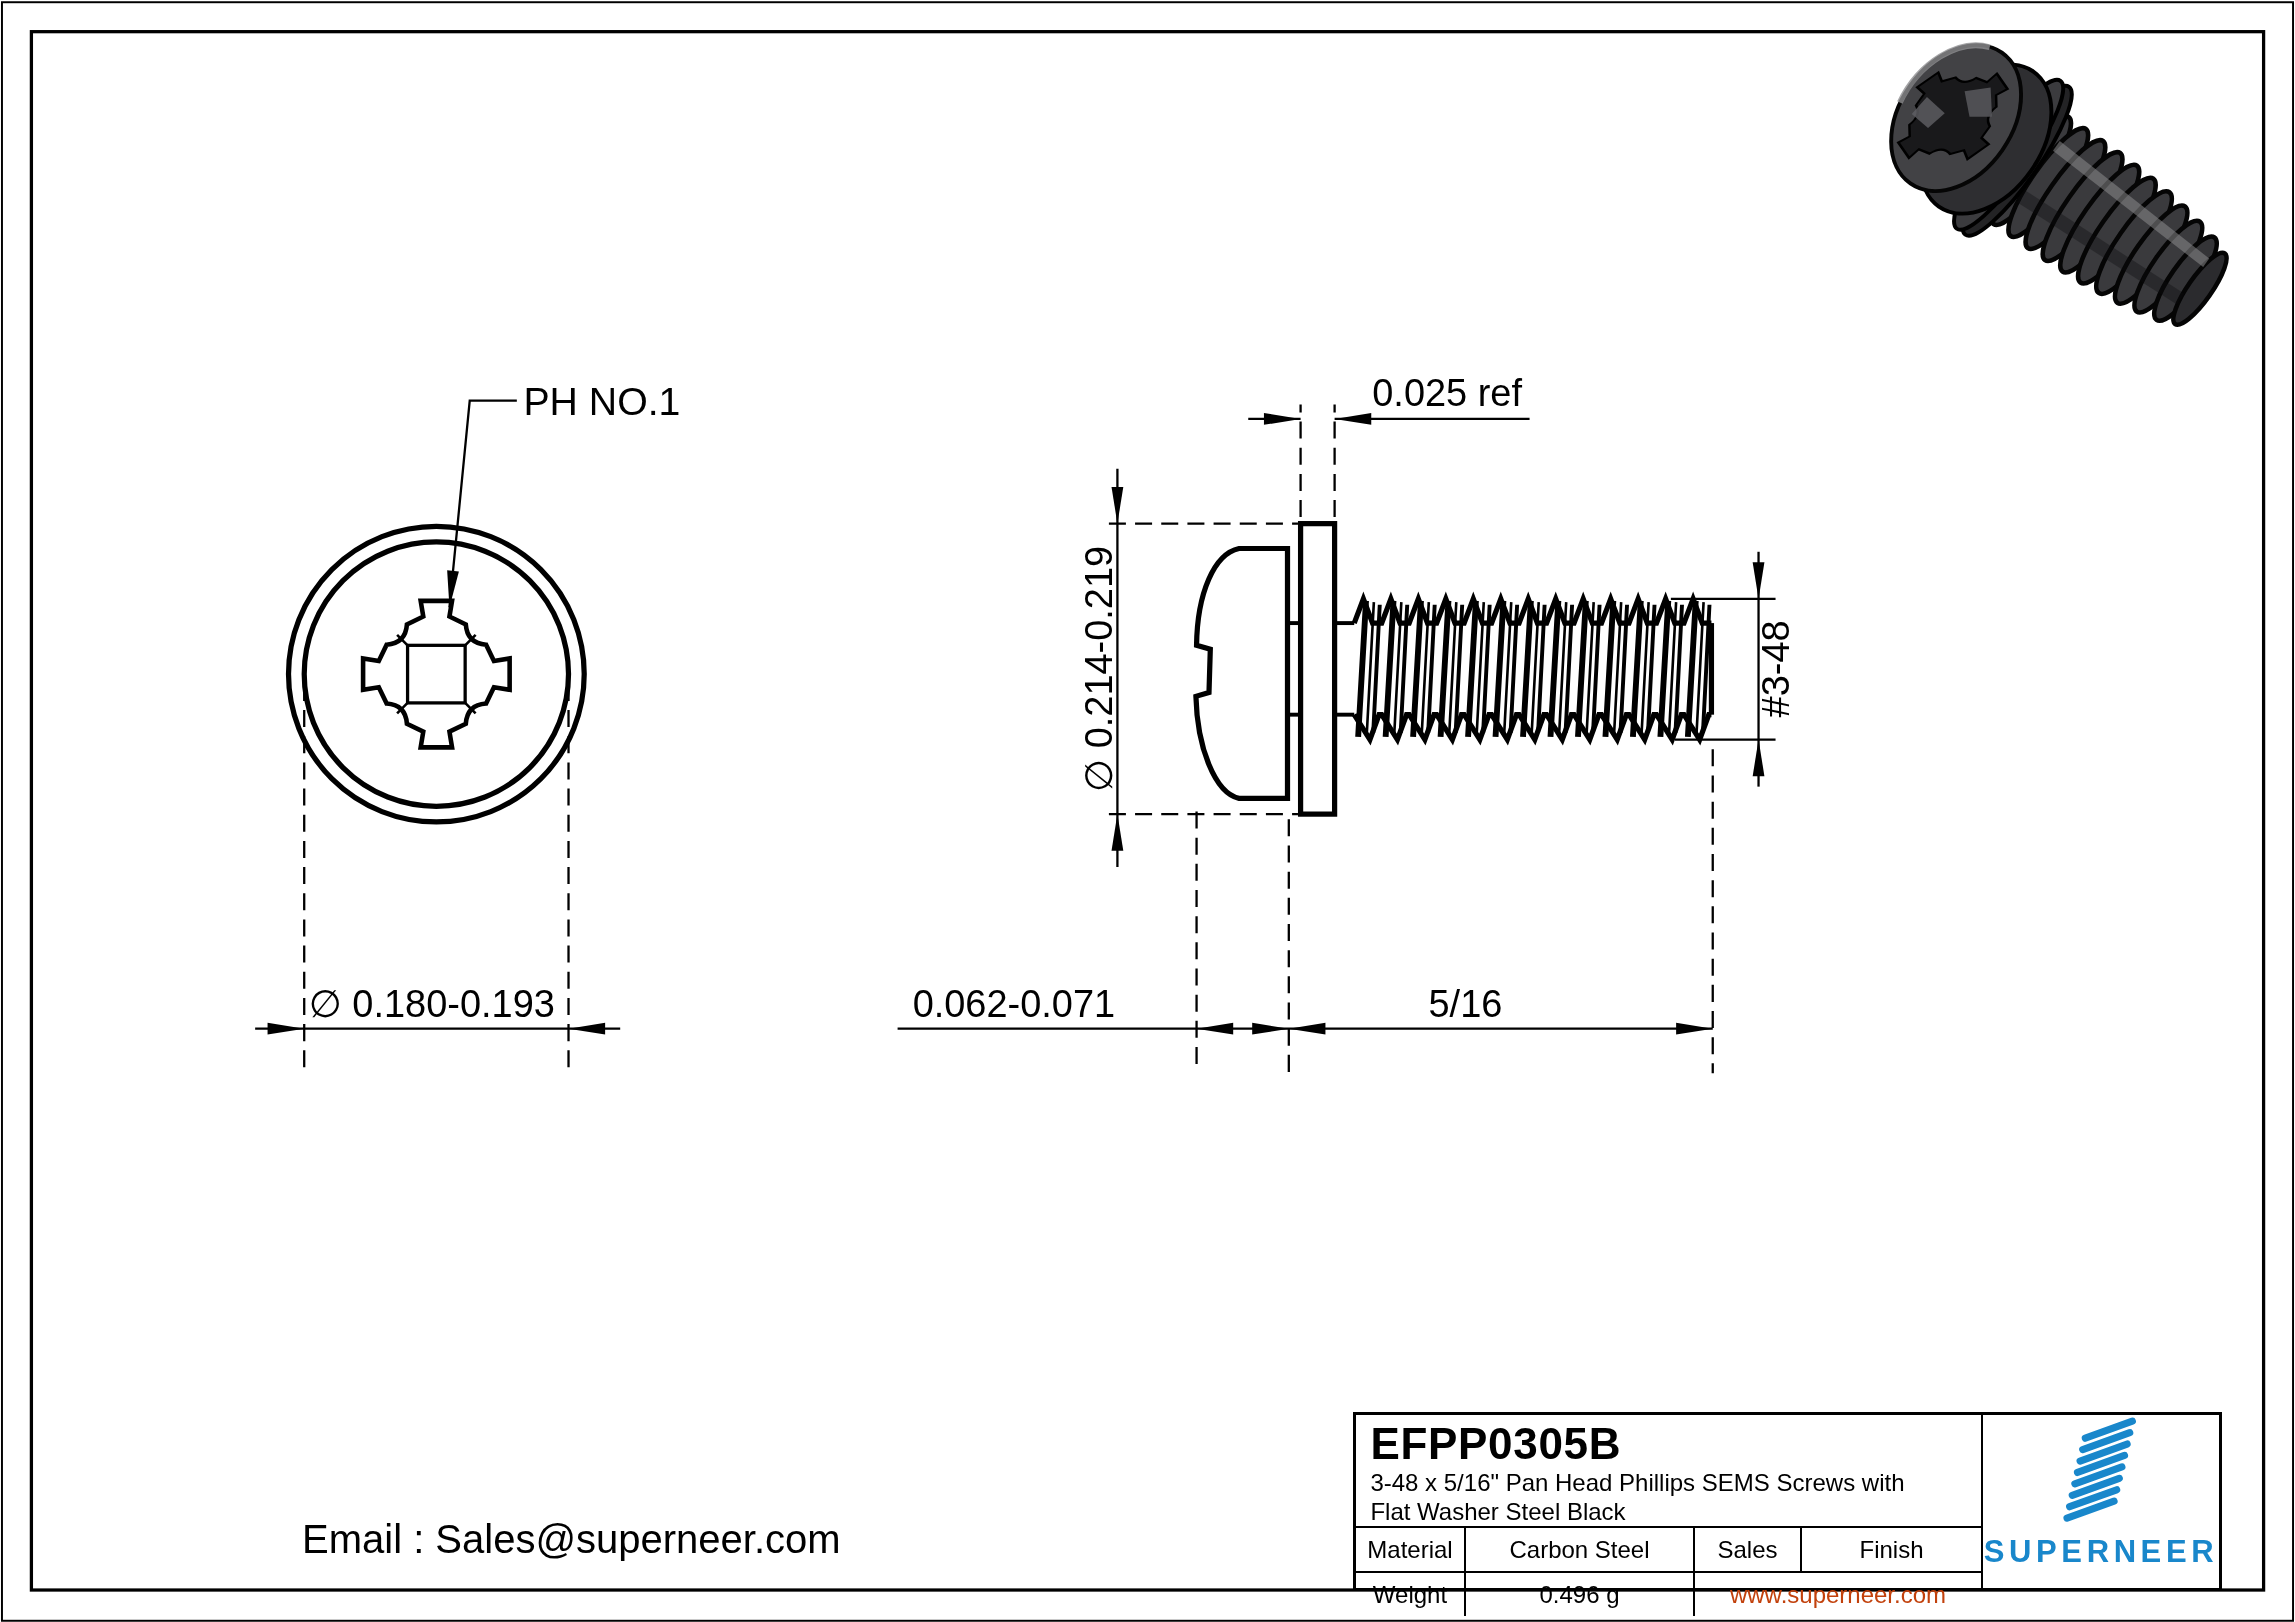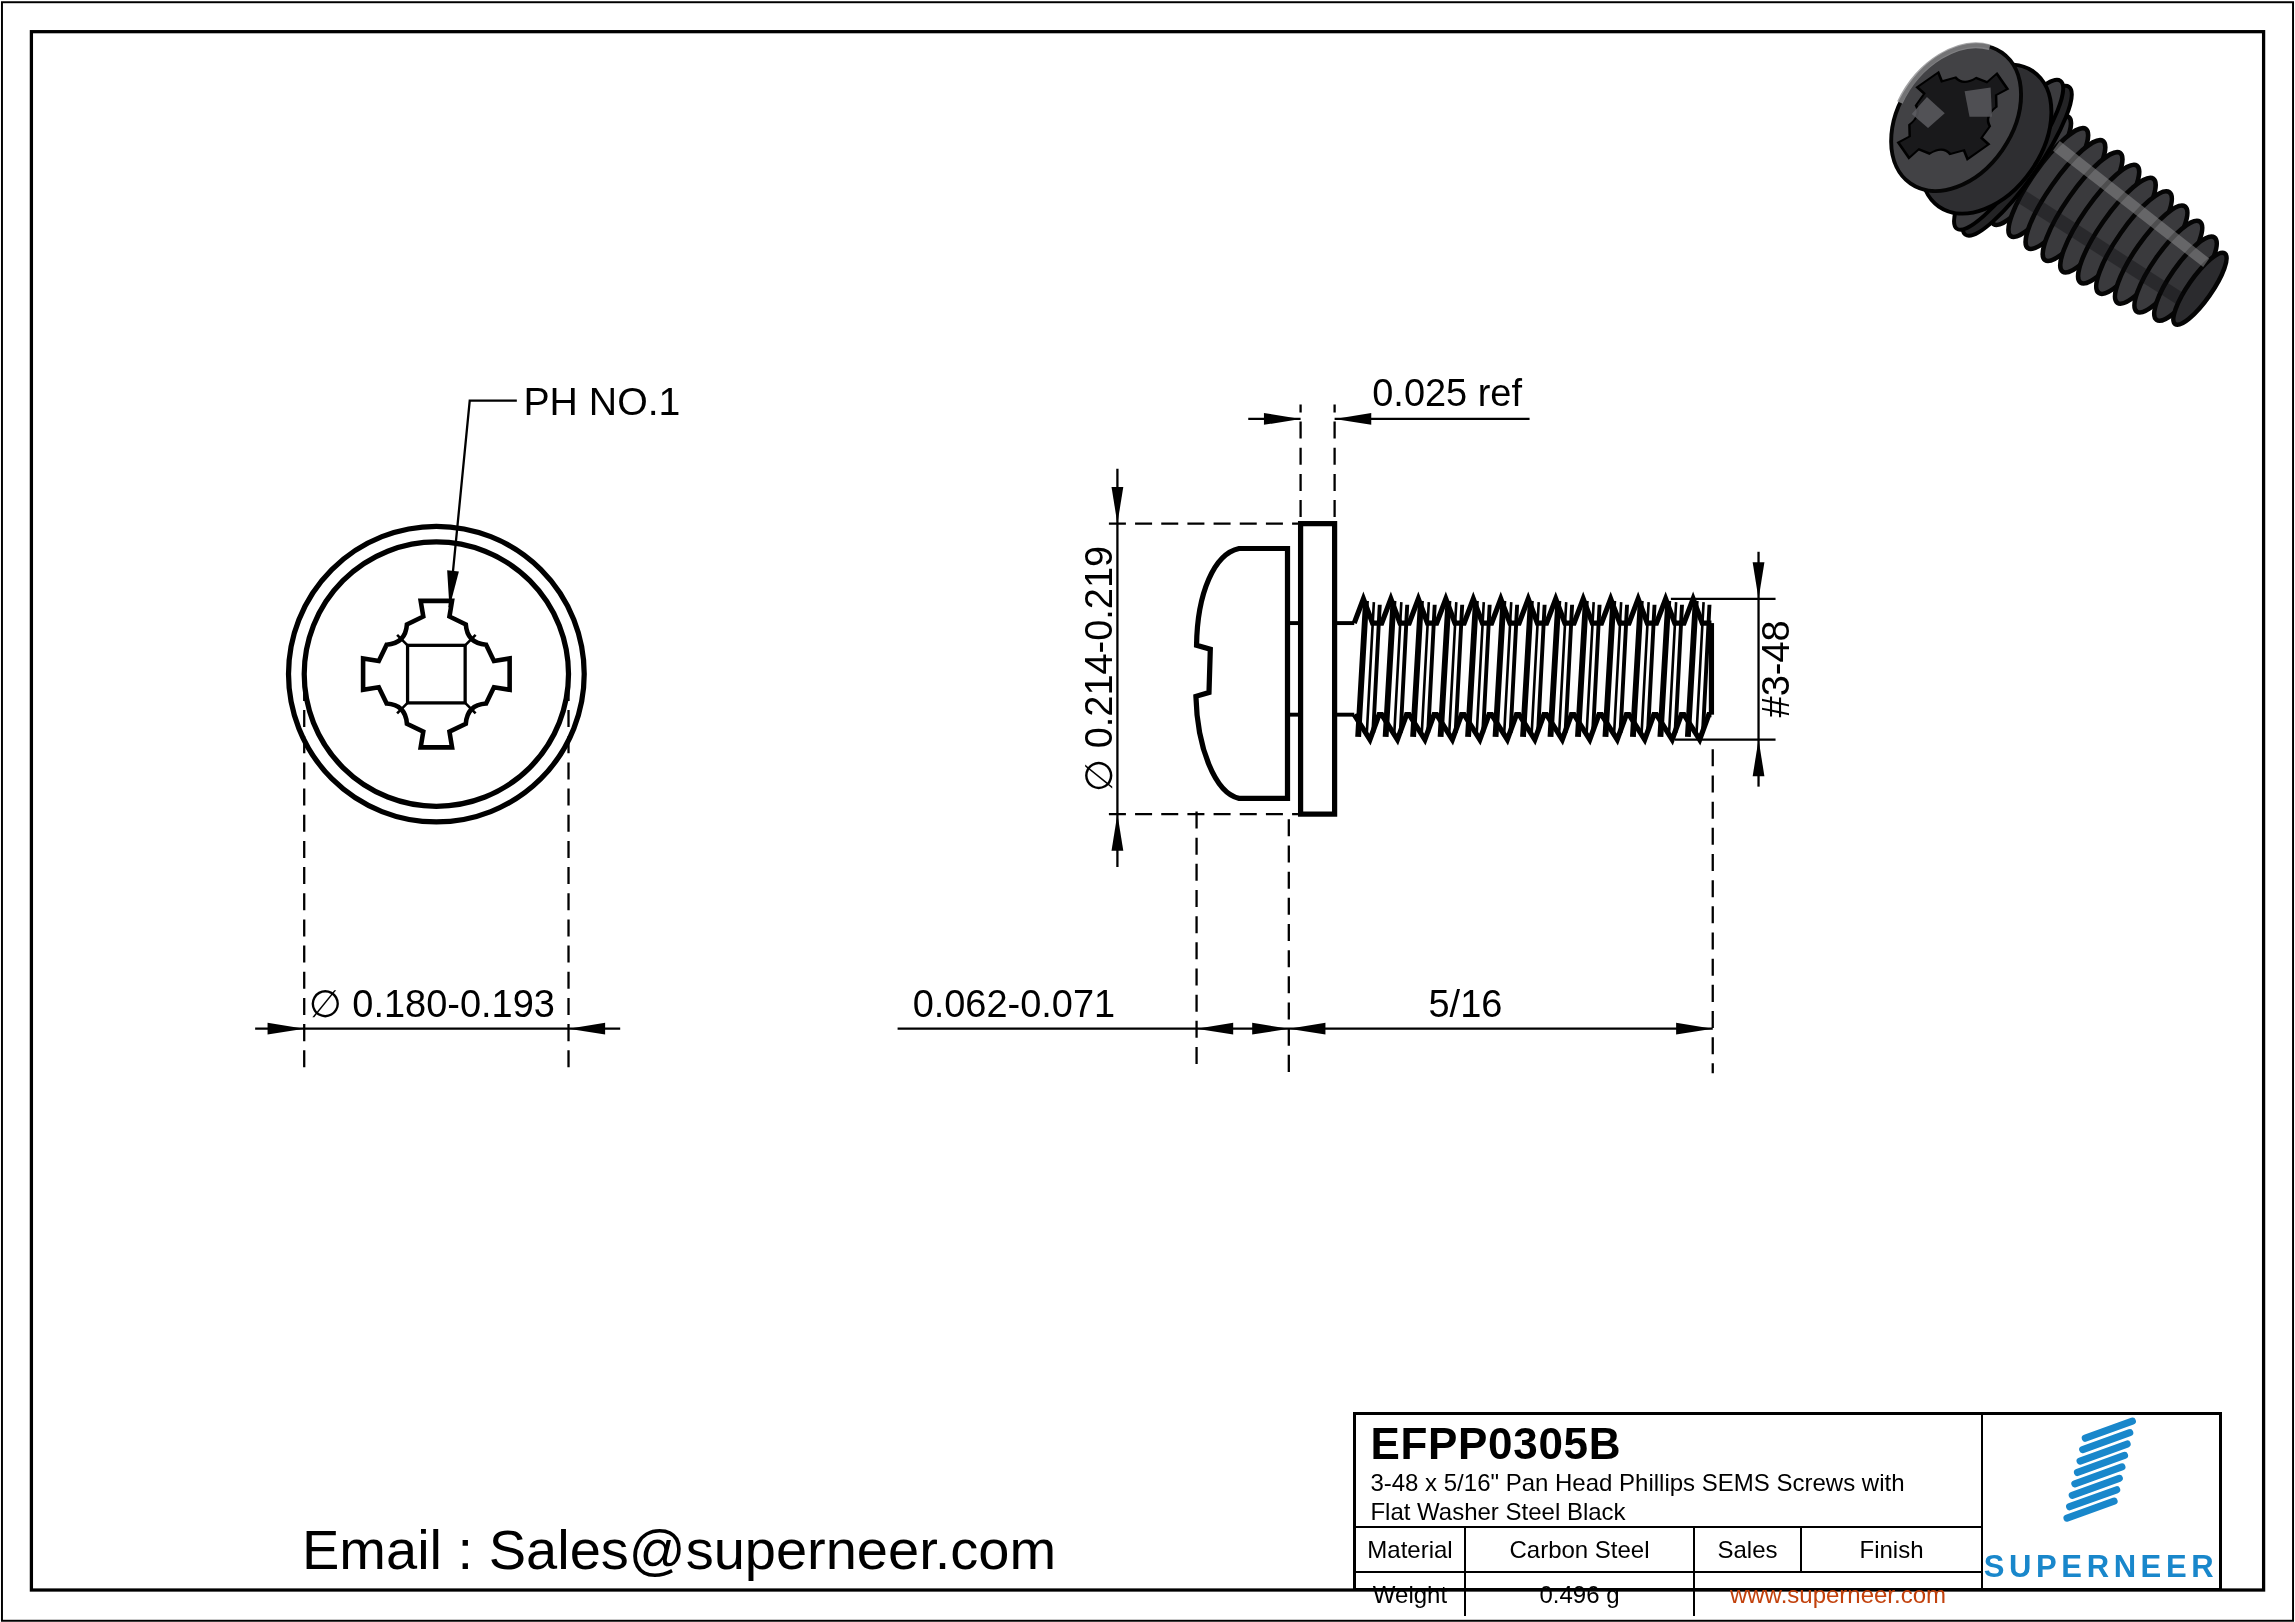--- a/index.html
+++ b/index.html
@@ -16,22 +16,22 @@
   #tb-partnumber{font-size:44px;font-weight:bold;letter-spacing:0.7px;line-height:48px;}
   .tb-desc{font-size:24px;line-height:29px;}
   table.tb{border-collapse:collapse;width:100%;table-layout:fixed;}
   table.tb td{border:2px solid #000;font-size:24px;text-align:center;padding:7px;
     height:29px;vertical-align:middle;overflow:hidden;white-space:nowrap;}
   table.tb tr td:first-child{border-left:none;}
   table.tb tr td:last-child{border-right:none;}
   table.tb tr:last-child td{border-bottom:none;}
   #tb-logo{width:239px;height:100%;border-left:2.6px solid #000;box-sizing:border-box;
     display:flex;flex-direction:column;align-items:center;justify-content:flex-start;}
-  #brandword{font-size:31px;font-weight:bold;letter-spacing:4.6px;margin-top:23px;}
-  #email{position:absolute;left:302px;top:1517px;font-size:56px;color:#000;letter-spacing:0px;}
+  #brandword{font-size:31px;font-weight:bold;letter-spacing:4.6px;margin-top:8px;}
+  #email{position:absolute;left:302px;top:1517px;font-size:40px;color:#000;letter-spacing:0px;}
   a.site{text-decoration:none;}
 </style>
 </head>
 <body>
 
 <svg id="sheet" viewBox="0 0 3508 2480">
 
   <rect x="3" y="3" width="3502" height="2474" fill="none" stroke="#000" stroke-width="3"></rect>
   <rect x="48" y="48" width="3412" height="2382" fill="none" stroke="#000" stroke-width="5"></rect>
 

